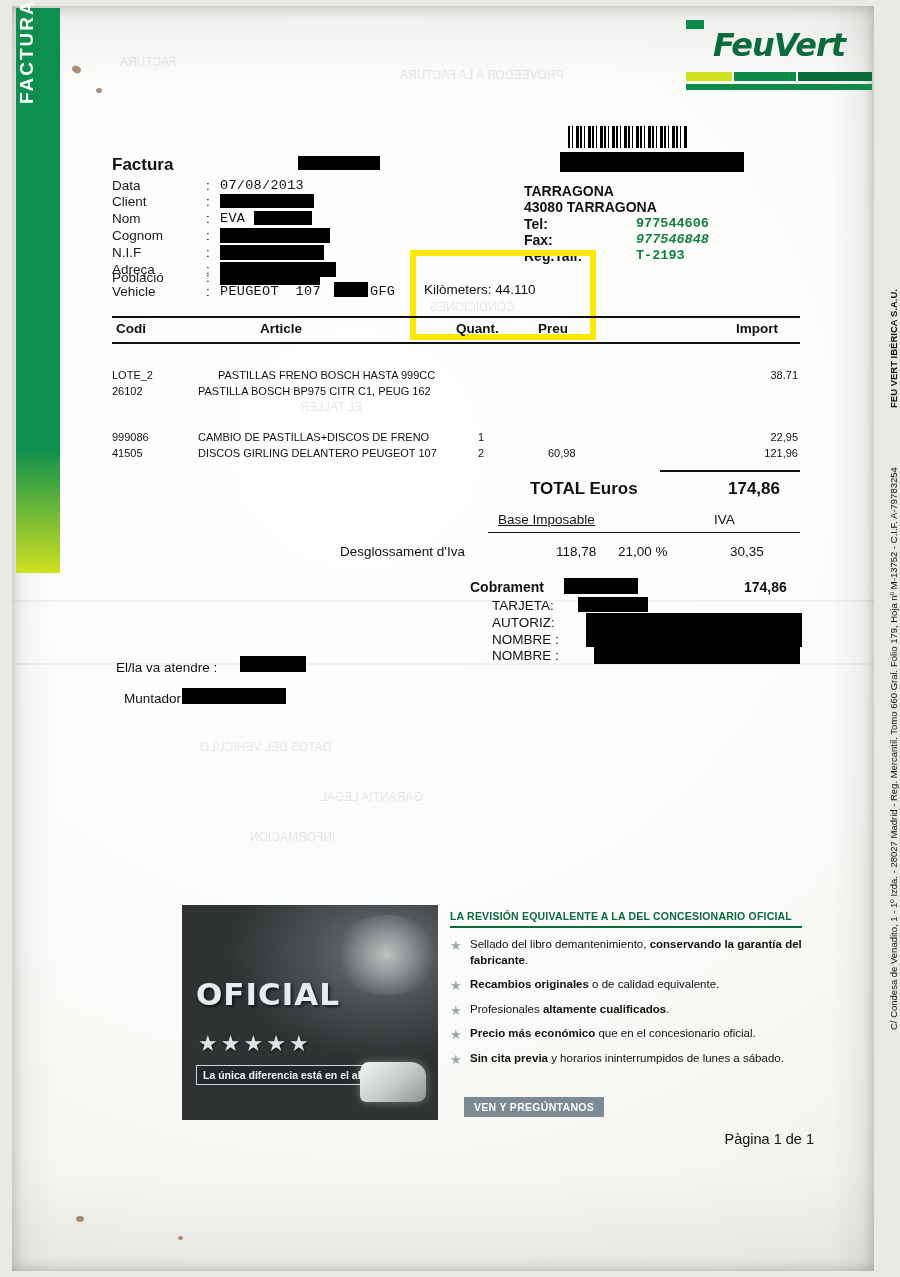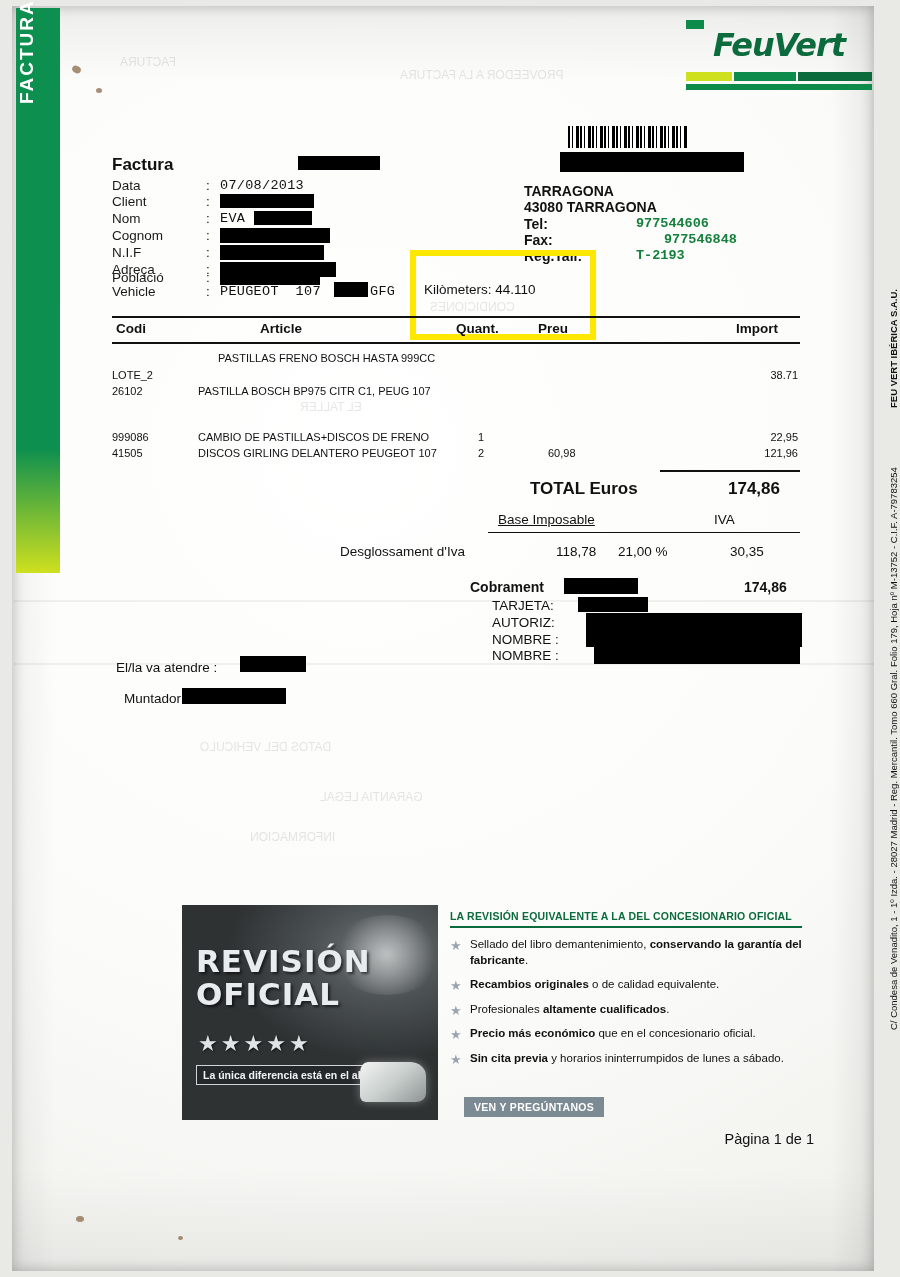--- a/index.html
+++ b/index.html
@@ -442,41 +442,41 @@
   <div class="doc-text field-colon" style="left:206px; top:284px;">:</div>
   <div class="doc-text field-value" style="left:220px; top:284px;">PEUGEOT  107</div>
   <div class="redact" style="left:334px; top:282px; width:34px; height:15px;"></div>
   <div class="doc-text field-value" style="left:370px; top:284px;">GFG</div>
 
   <div class="addr" style="left:524px; top:183px;text-align:center;">TARRAGONA</div>
   <div class="addr" style="left:524px; top:199px;">43080 TARRAGONA</div>
   <div class="addr" style="left:524px; top:216px;">Tel:</div>
   <div class="addr-mono" style="left:636px; top:216px;">977544606</div>
   <div class="addr" style="left:524px; top:232px;">Fax:</div>
-  <div class="addr-mono" style="left:664px; top:232px;">977546848</div>
+  <div class="addr-mono" style="left:636px; top:232px;font-style:italic;">977546848</div>
   <div class="addr" style="left:524px; top:248px;">Reg.Tall:</div>
   <div class="addr-mono" style="left:636px; top:248px;">T-2193</div>
 
   <div id="km-box"></div>
   <div id="km-text">Kilòmeters: 44.110</div>
 
   <div class="rule" style="left:112px; top:316px; width:688px;"></div>
   <div class="th" style="left:116px; top:321px;">Codi</div>
   <div class="th" style="left:260px; top:321px;">Article</div>
   <div class="th" style="left:456px; top:321px;">Quant.</div>
   <div class="th" style="left:538px; top:321px;">Preu</div>
   <div class="th" style="left:736px; top:321px;">Import</div>
   <div class="rule" style="left:112px; top:342px; width:688px;"></div>
 
   <div class="cell" style="left:112px; top:369px;">LOTE_2</div>
-  <div class="cell" style="left:198px; top:352px;padding-left:20px;">PASTILLAS FRENO BOSCH HASTA 999CC</div>
+  <div class="cell" style="left:198px; top:369px;padding-left:20px;">PASTILLAS FRENO BOSCH HASTA 999CC</div>
   <div class="cell cell-r" style="left:700px; top:369px; width:98px;">38.71</div>
 
   <div class="cell" style="left:112px; top:385px;">26102</div>
-  <div class="cell" style="left:198px; top:385px;">PASTILLA BOSCH BP975 CITR C1, PEUG 107</div>
+  <div class="cell" style="left:198px; top:385px;">PASTILLA BOSCH BP975 CITR C1, PEUG 162</div>
 
   <div class="cell" style="left:112px; top:431px;">999086</div>
   <div class="cell" style="left:198px; top:431px;">CAMBIO DE PASTILLAS+DISCOS DE FRENO</div>
   <div class="cell" style="left:478px; top:431px;">1</div>
   <div class="cell cell-r" style="left:700px; top:431px; width:98px;">22,95</div>
 
   <div class="cell" style="left:112px; top:447px;">41505</div>
   <div class="cell" style="left:198px; top:447px;">DISCOS GIRLING DELANTERO PEUGEOT 107</div>
   <div class="cell" style="left:478px; top:447px;">2</div>
   <div class="cell" style="left:548px; top:447px;">60,98</div>
@@ -510,21 +510,21 @@
   <div class="redact" style="left:594px; top:646px; width:206px; height:18px;"></div>
 
   <div class="sub-lbl" style="left:116px; top:660px;">El/la va atendre :</div>
   <div class="redact" style="left:240px; top:656px; width:66px; height:16px;"></div>
   <div class="sub-lbl" style="left:116px; top:691px;margin-left:8px;">Muntador :</div>
   <div class="redact" style="left:182px; top:688px; width:104px; height:16px;"></div>
 
   <div id="ad">
     <div id="ad-photo">
       <div class="hl" style="left:150px; top:10px; width:110px; height:80px;"></div>
-      <div class="rev"><span>REVISIÓN</span><br><span>OFICIAL</span></div>
+      <div class="rev"><br><span>OFICIAL</span></div>
       <div class="stars">★★★★★</div>
       <div class="tagline">La única diferencia está en el ahorro</div>
       <div class="lamp"></div>
     </div>
     <div id="ad-text">
       <div id="ad-heading">LA REVISIÓN EQUIVALENTE A LA DEL CONCESIONARIO OFICIAL</div>
 
       <div class="ad-item">
         <span class="star">★</span>
         <span>Sellado del libro demantenimiento, </span><b>conservando la garantía del fabricante</b><span>.</span>

